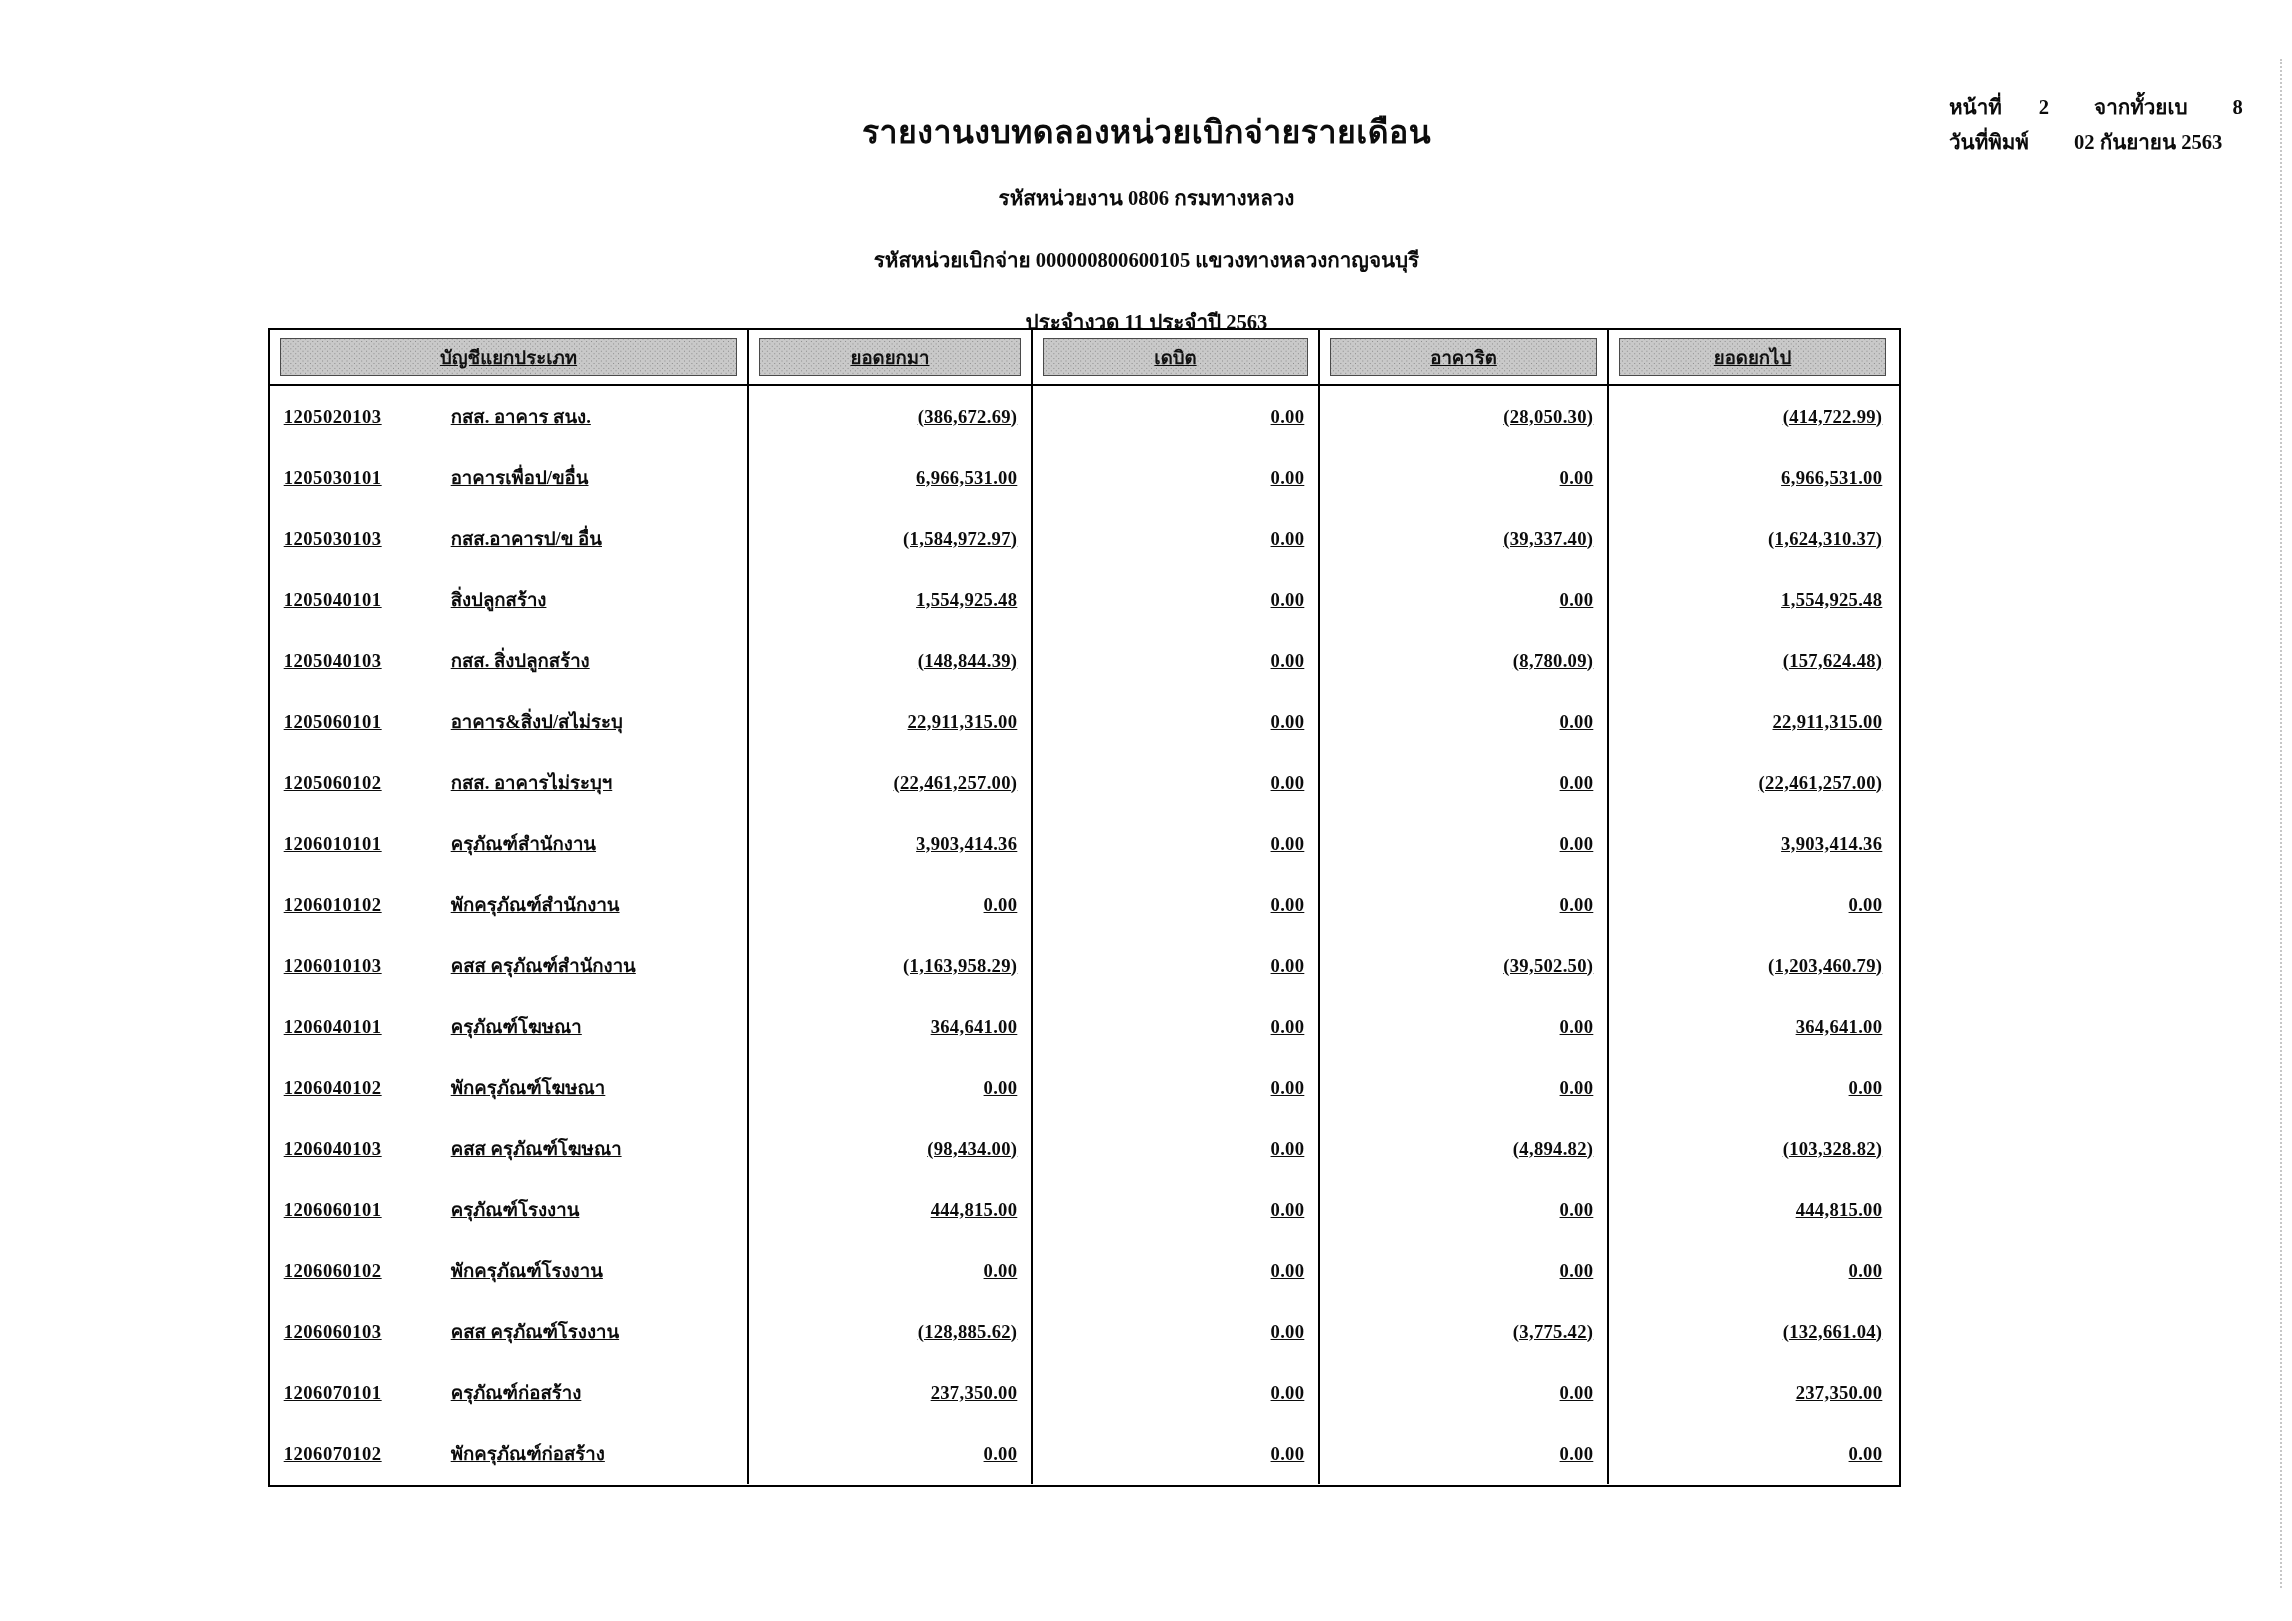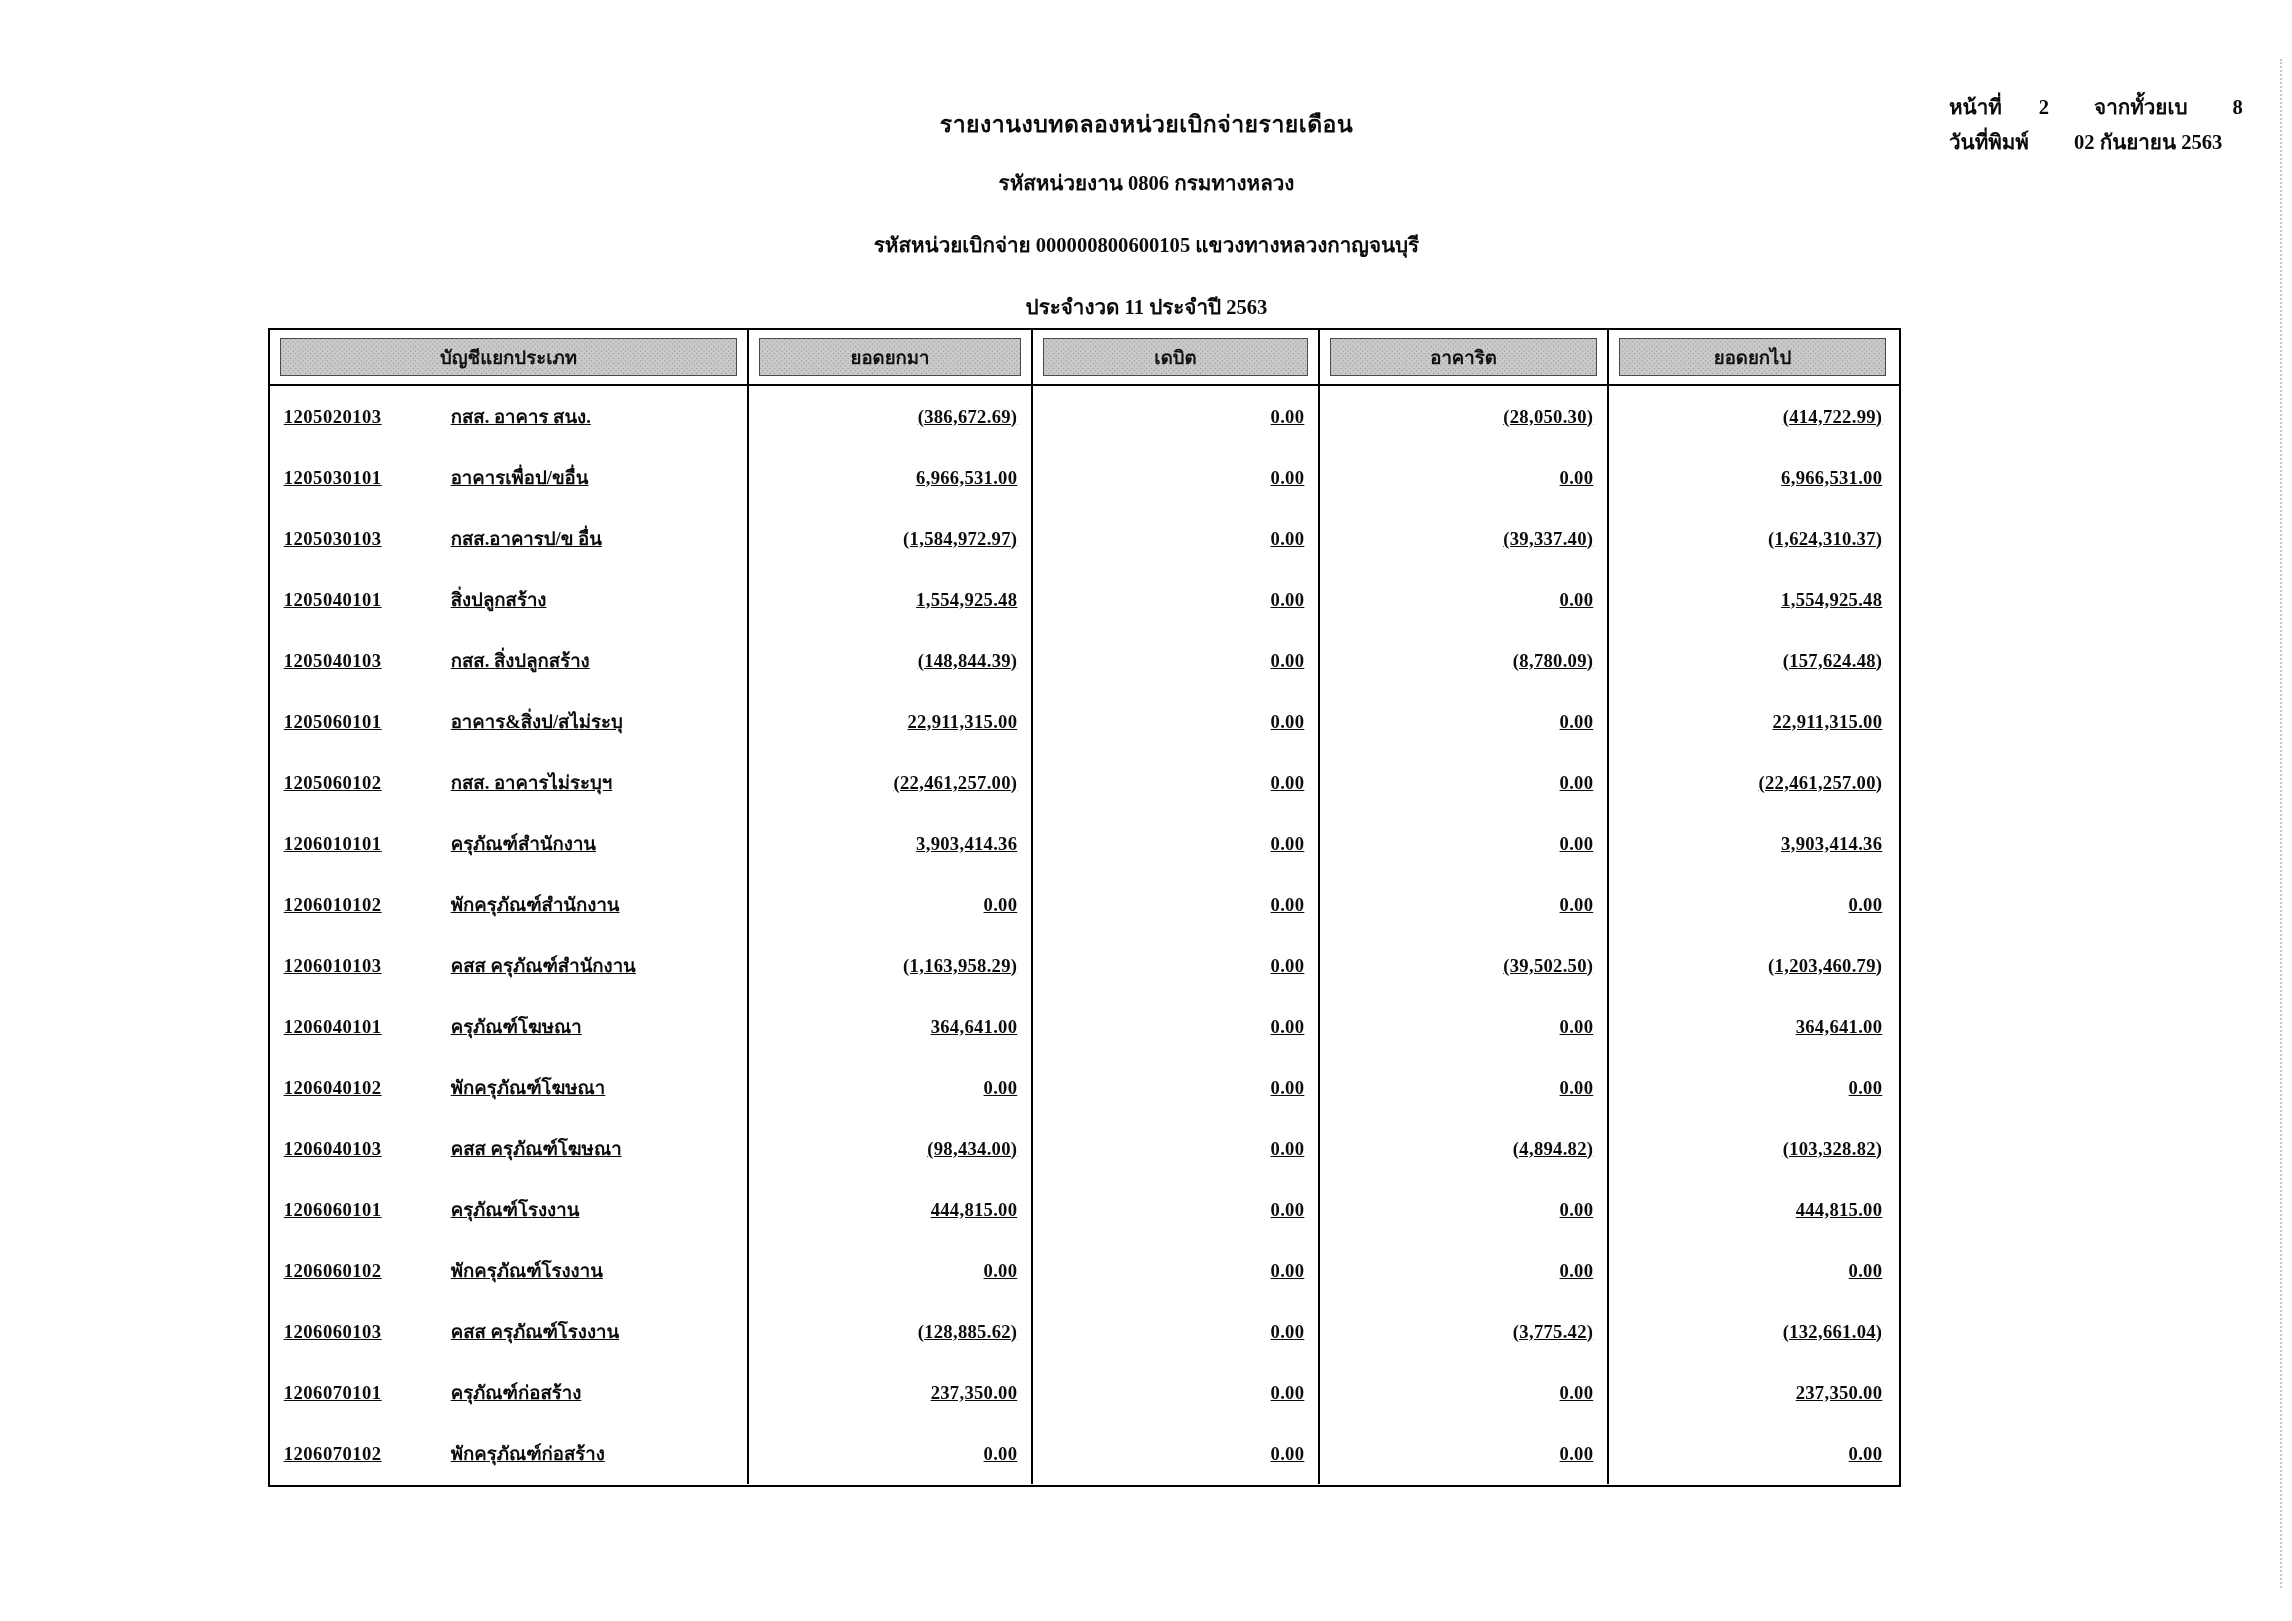--- a/index.html
+++ b/index.html
@@ -12,21 +12,21 @@
     background:#ffffff;
     overflow:hidden;
   }
 
   
   .heading {
     position:absolute; top:106px; left:0; width:2293px;
     text-align:center;
   }
   .heading .title {
-    font-size:23px; font-weight:700; letter-spacing:0.5px;
+    font-size:32px; font-weight:700; letter-spacing:0.5px;
     margin-bottom:23.5px;
   }
   .heading .sub {
     font-size:20.6px; font-weight:700;
   }
   .heading .sub + .sub { margin-top:29px; }
 
   
   .corner {
     position:absolute; top:90px; left:1949px;
@@ -47,20 +47,21 @@
   .thead {
     display:grid;
     grid-template-columns:479px 284px 287px 289px 287px;
     height:56px;
     border-bottom:2.9px solid #000;
   }
   .hcell {
     border-right:2px solid #000;
     padding:7.8px 9.8px;
     display:flex;
+    text-decoration:underline;
   }
   .hcell:last-child { border-right:none; }
   .hbox {
     flex:1;
     display:flex; align-items:center; justify-content:center;
     font-size:18.6px; font-weight:700;
     color:#111;
     background-color:#c9c9c9;
     background-image:
       radial-gradient(circle, #8a8a8a 24%, rgba(0,0,0,0) 26%),

